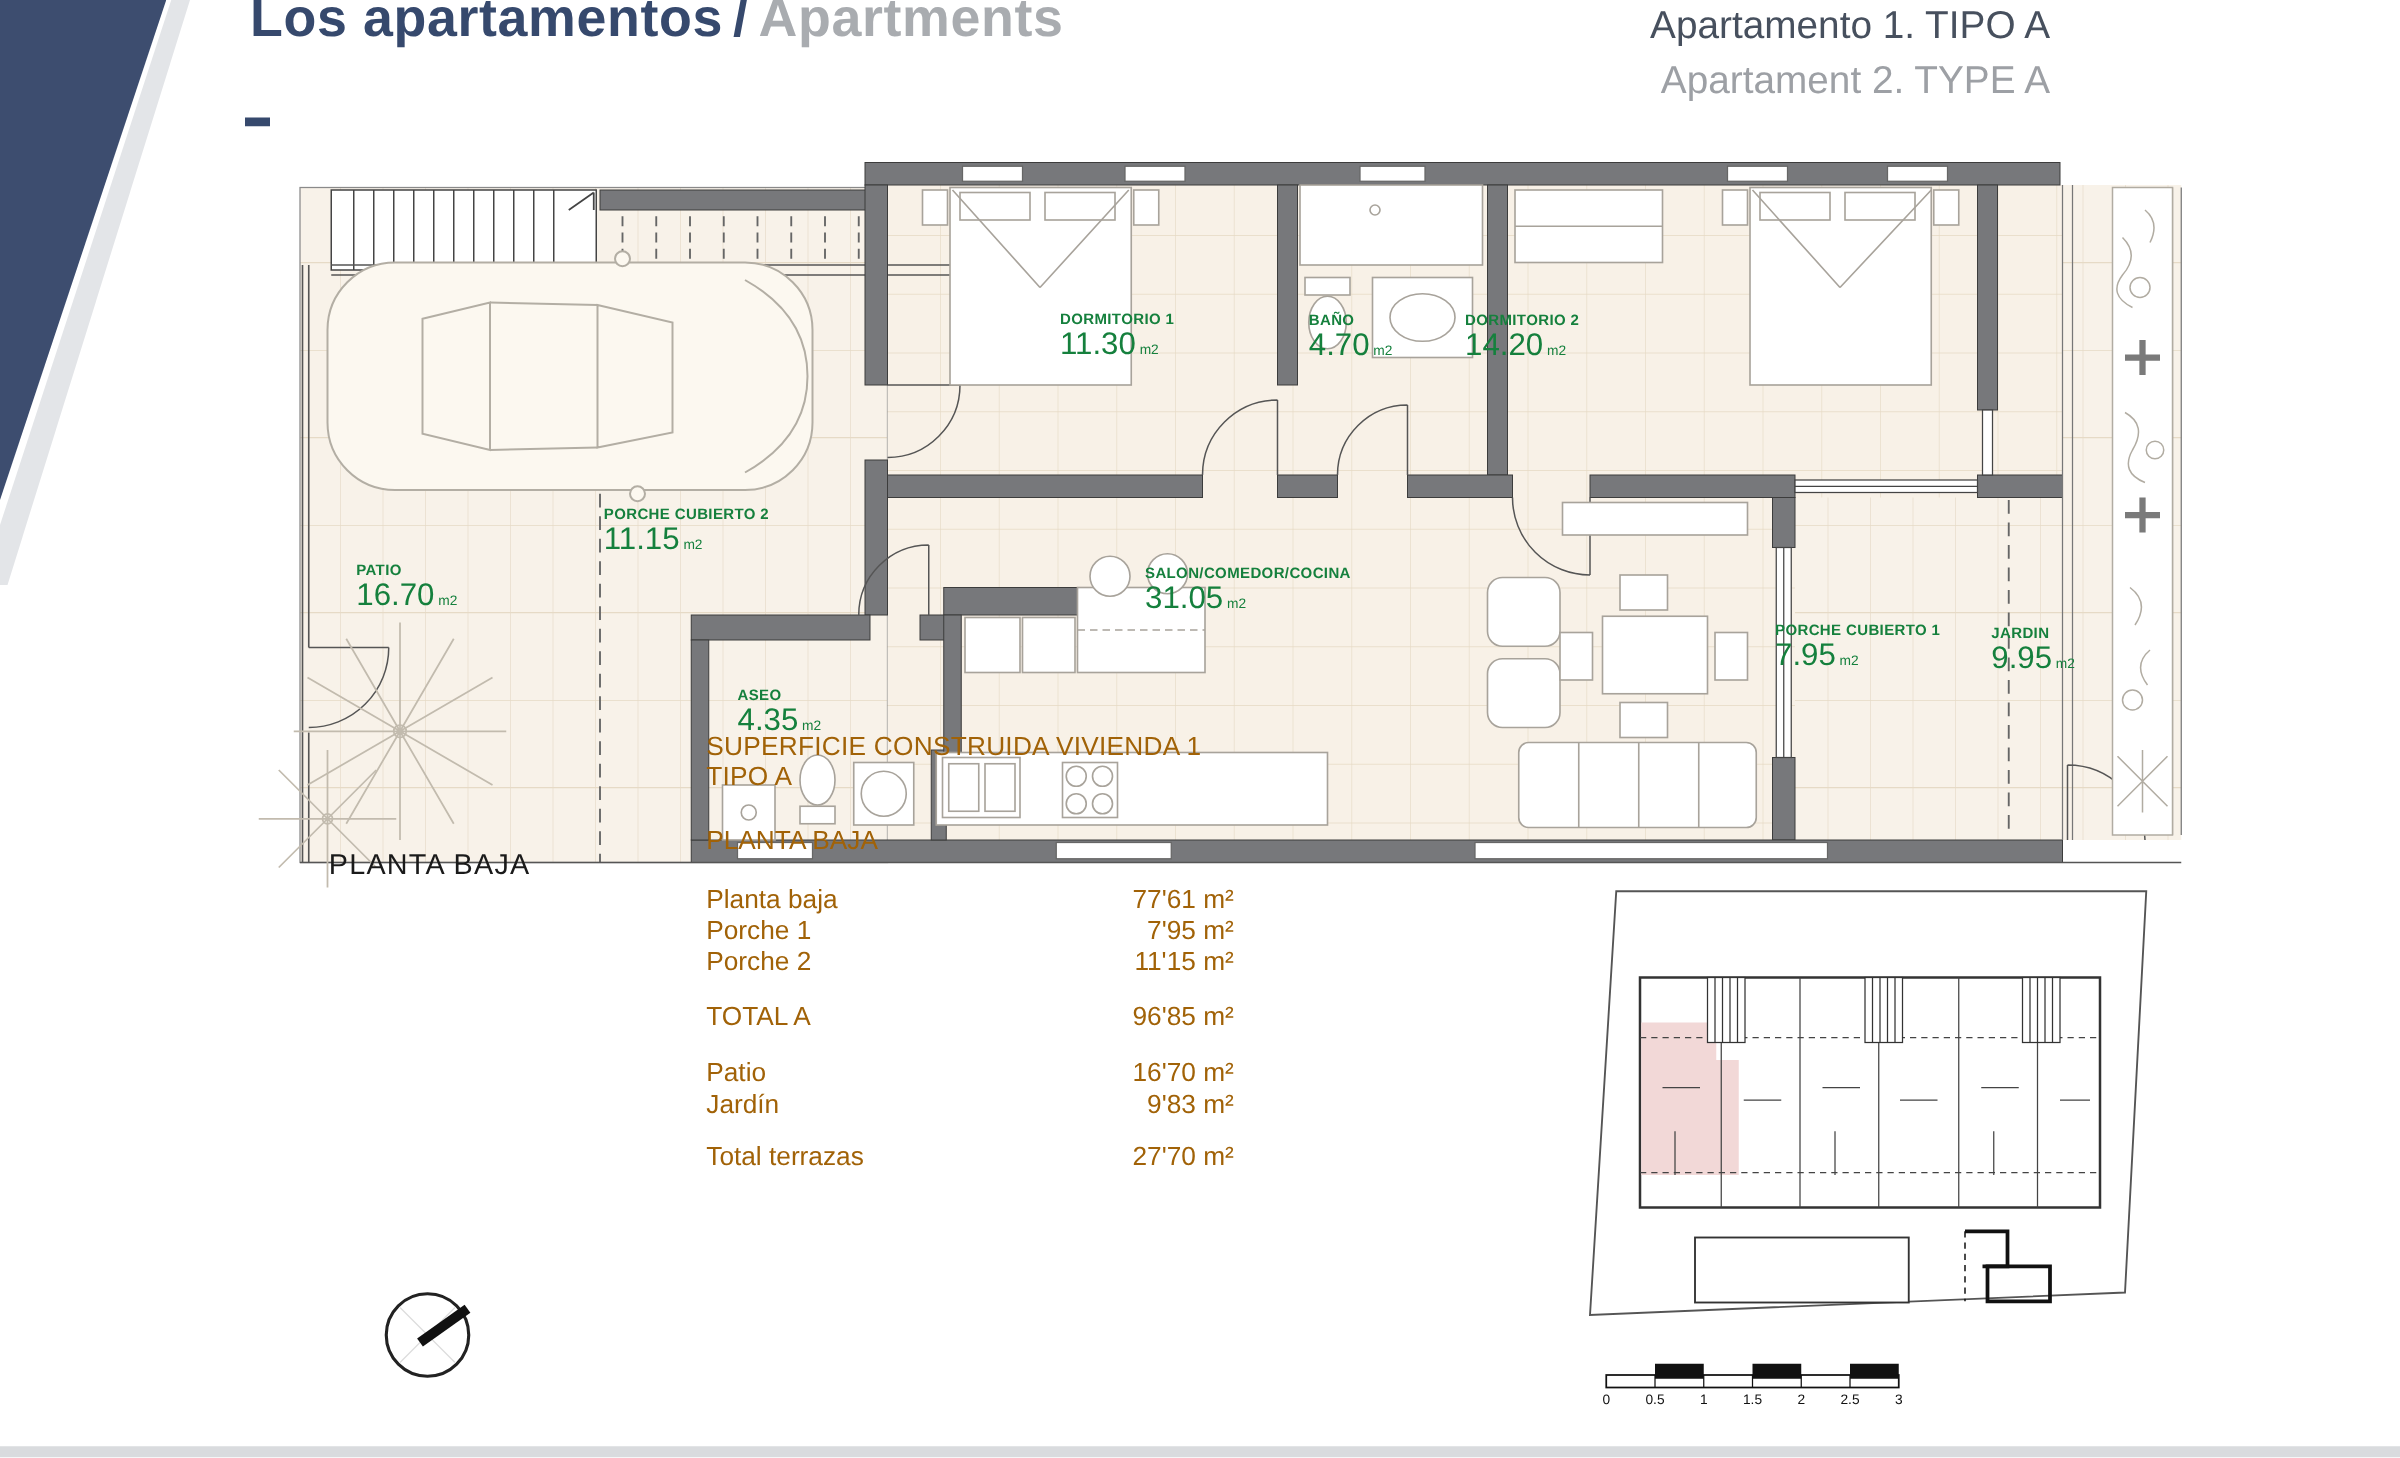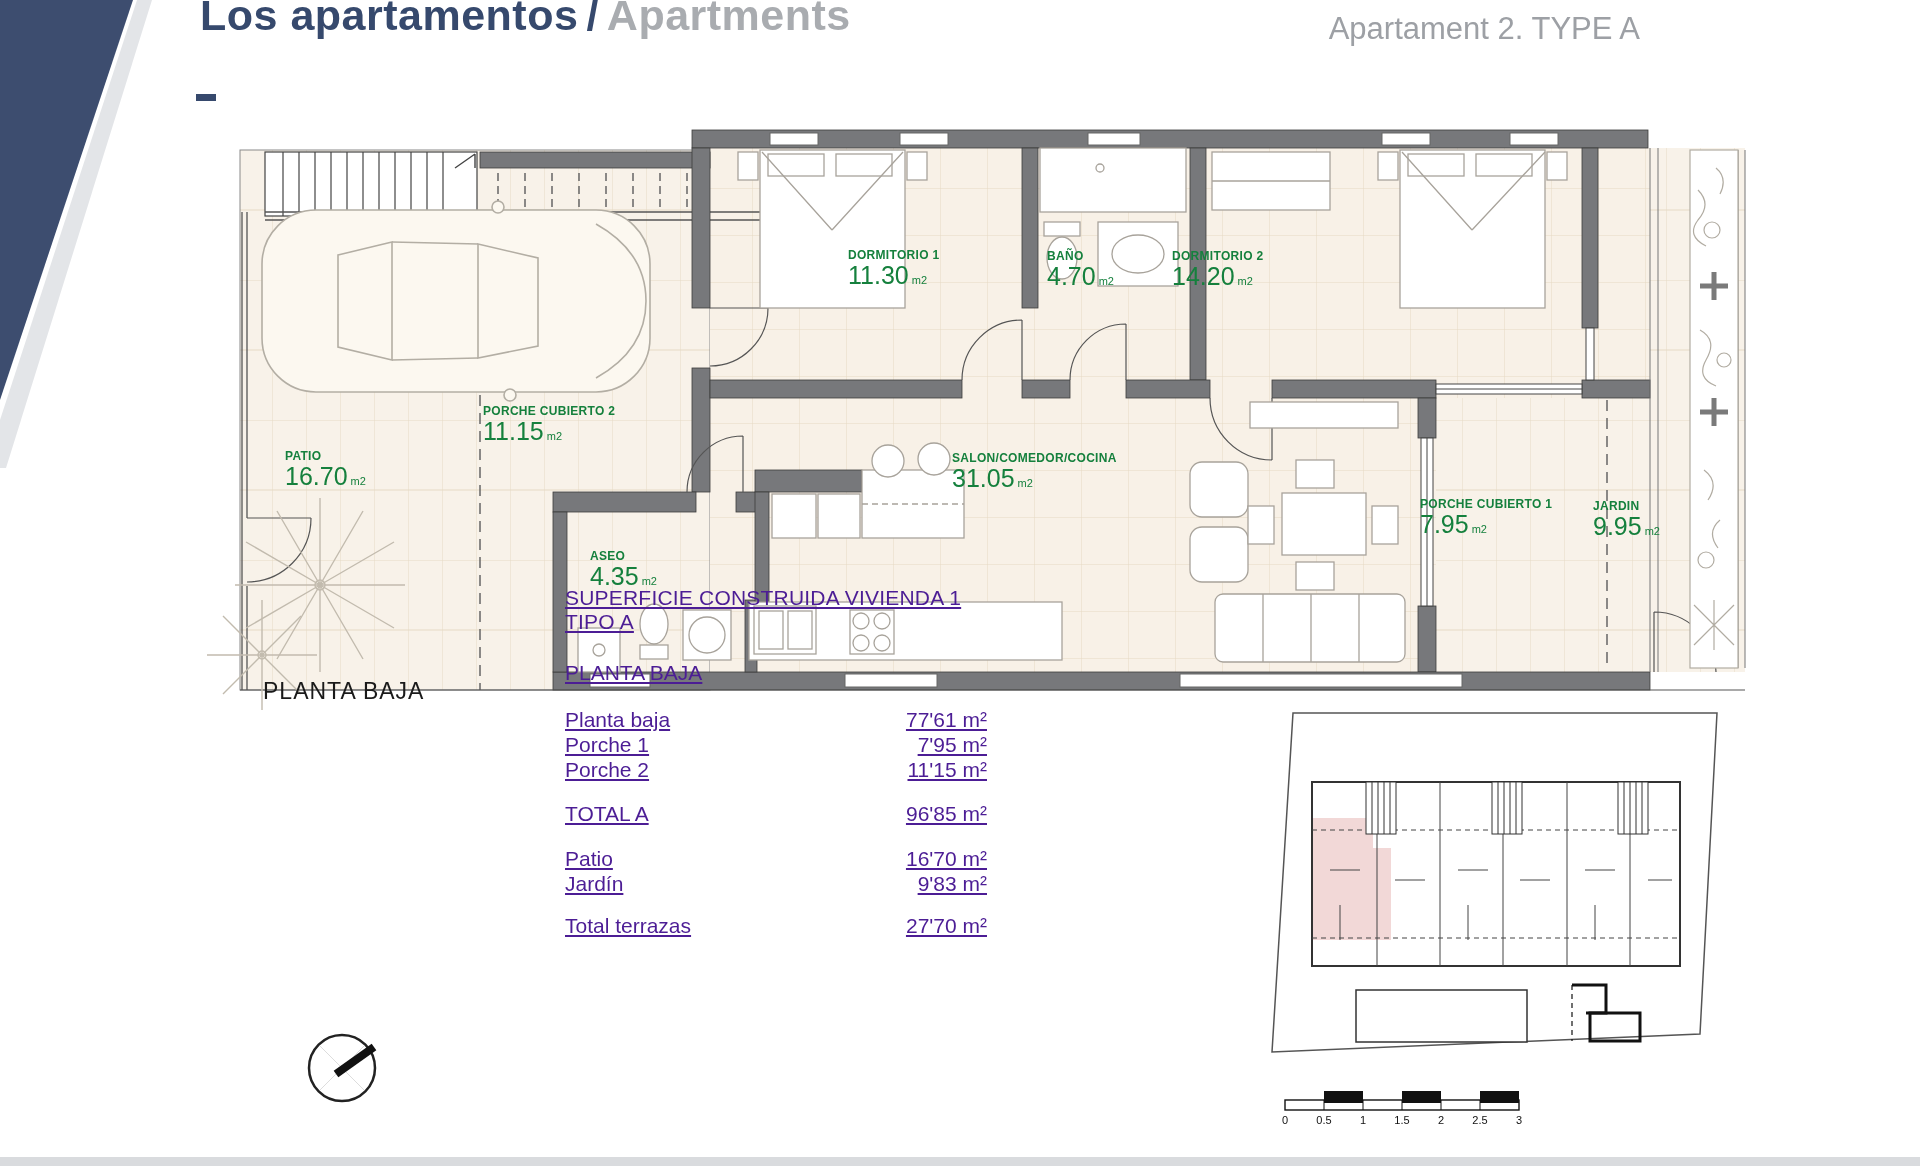--- a/index.html
+++ b/index.html
@@ -28,21 +28,21 @@
   .room-label{position:absolute;text-align:left;color:#15803d;}
   .room-name{display:block;font-size:12px;font-weight:bold;letter-spacing:.3px;line-height:1.1;}
   .room-area{font-size:25px;line-height:1.05;}
   .room-unit{font-size:11px;margin-left:3px;}
 
   #plan-caption{position:absolute;left:263px;top:678px;font-size:23px;
     letter-spacing:1px;color:#1a1a1a;}
 
   
   #surface-table{position:absolute;left:565px;top:586px;width:422px;
-    font-size:21px;color:#4c1d95;text-decoration:underline;}
+    font-size:21px;color:#a16207;}
   #surface-table .tbl-title{font-size:21px;letter-spacing:.2px;}
   #surface-table .tbl-section{margin-top:27px;}
   .tbl-row{display:flex;justify-content:space-between;line-height:25px;}
   .tbl-row .v{text-align:right;}
   .g1{margin-top:22px;} .g2{margin-top:19px;} .g3{margin-top:20px;} .g4{margin-top:17px;}
 
   
   .scale-tick{position:absolute;width:30px;text-align:center;top:1114px;
     font-size:11px;color:#111;}
 
@@ -53,20 +53,21 @@
 
 <div id="corner-navy"></div>
 <div id="corner-gray"></div>
 <div id="bottom-strip"></div>
 
 <div id="page-title">
   <span class="t-primary">Los apartamentos</span><span class="t-sep">/</span><span class="t-secondary">Apartments</span>
 </div>
 <div id="title-dash"></div>
 <div id="subtitle">
+  <div class="s1">Apartamento 1. TIPO A</div>
   <div class="s2">Apartament 2. TYPE A</div>
 </div>
 
 <svg class="abs" style="left:0;top:0" width="1920" height="1166" viewBox="0 0 1920 1166">
   <defs>
     <pattern id="planks" width="34" height="140" patternUnits="userSpaceOnUse">
       <rect width="34" height="140" fill="#f8f2e9"></rect>
       <path d="M0 0 V140 M0 0 H34 M0 70 H34" stroke="#e6dac6" stroke-width="1" fill="none"></path>
     </pattern>
     <pattern id="tiles" width="47" height="47" patternUnits="userSpaceOnUse">
@@ -312,21 +313,21 @@
   <span class="room-area">11.30</span><span class="room-unit">m2</span>
 </div>
 <div class="room-label" style="left:1047px;top:250px;width:130px">
   <span class="room-name">BAÑO</span>
   <span class="room-area">4.70</span><span class="room-unit">m2</span>
 </div>
 <div class="room-label" style="left:1172px;top:250px;width:180px">
   <span class="room-name">DORMITORIO 2</span>
   <span class="room-area">14.20</span><span class="room-unit">m2</span>
 </div>
-<div class="room-label" style="left:952px;top:452px;width:200px">
+<div class="room-label" style="left:916px;top:452px;width:200px">
   <span class="room-name">SALON/COMEDOR/COCINA</span>
   <span class="room-area">31.05</span><span class="room-unit">m2</span>
 </div>
 <div class="room-label" style="left:590px;top:550px;width:160px">
   <span class="room-name">ASEO</span>
   <span class="room-area">4.35</span><span class="room-unit">m2</span>
 </div>
 <div class="room-label" style="left:1420px;top:498px;width:200px">
   <span class="room-name">PORCHE CUBIERTO 1</span>
   <span class="room-area">7.95</span><span class="room-unit">m2</span>

